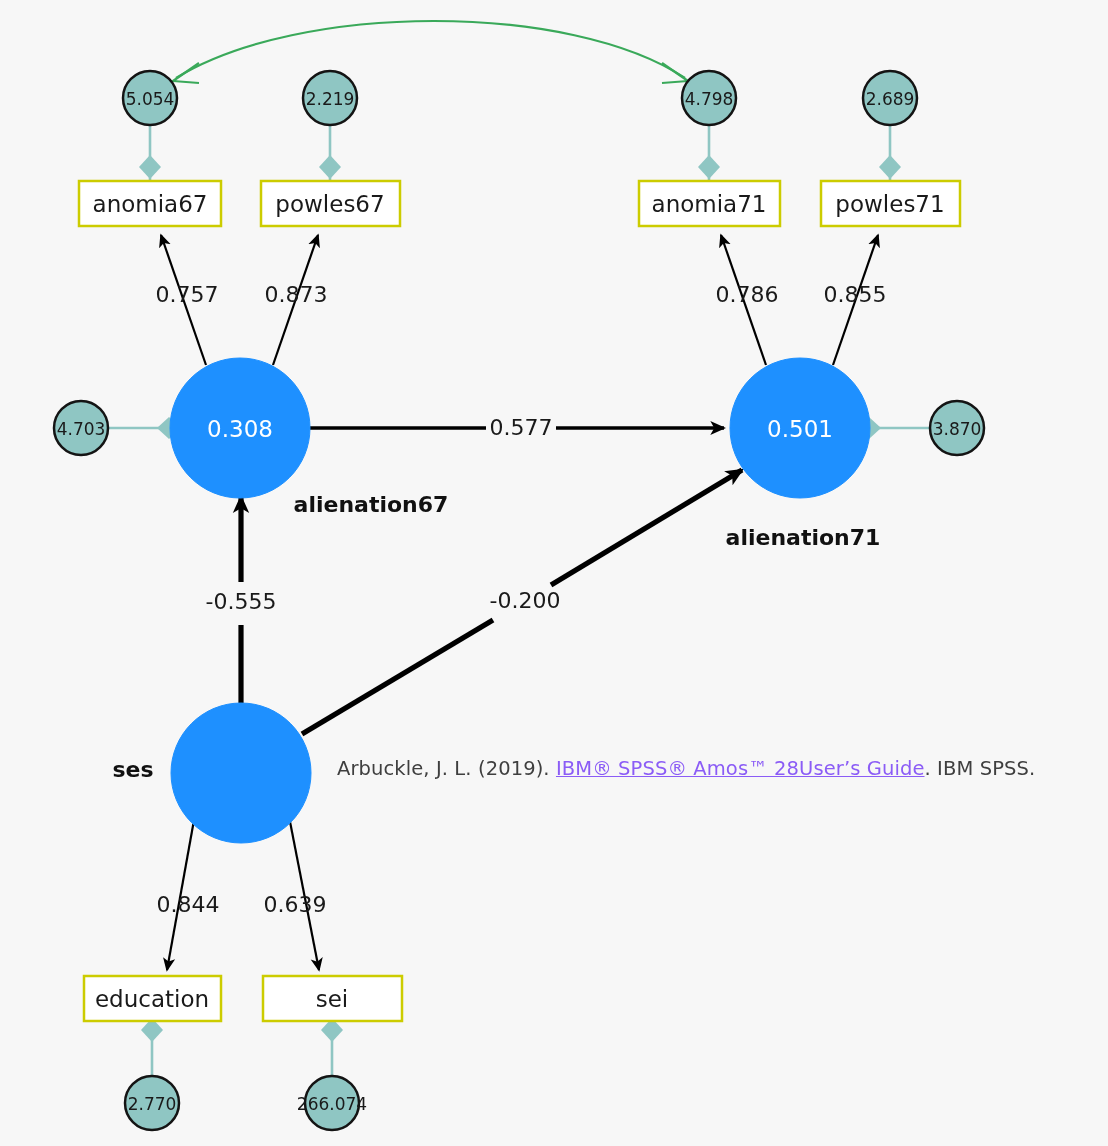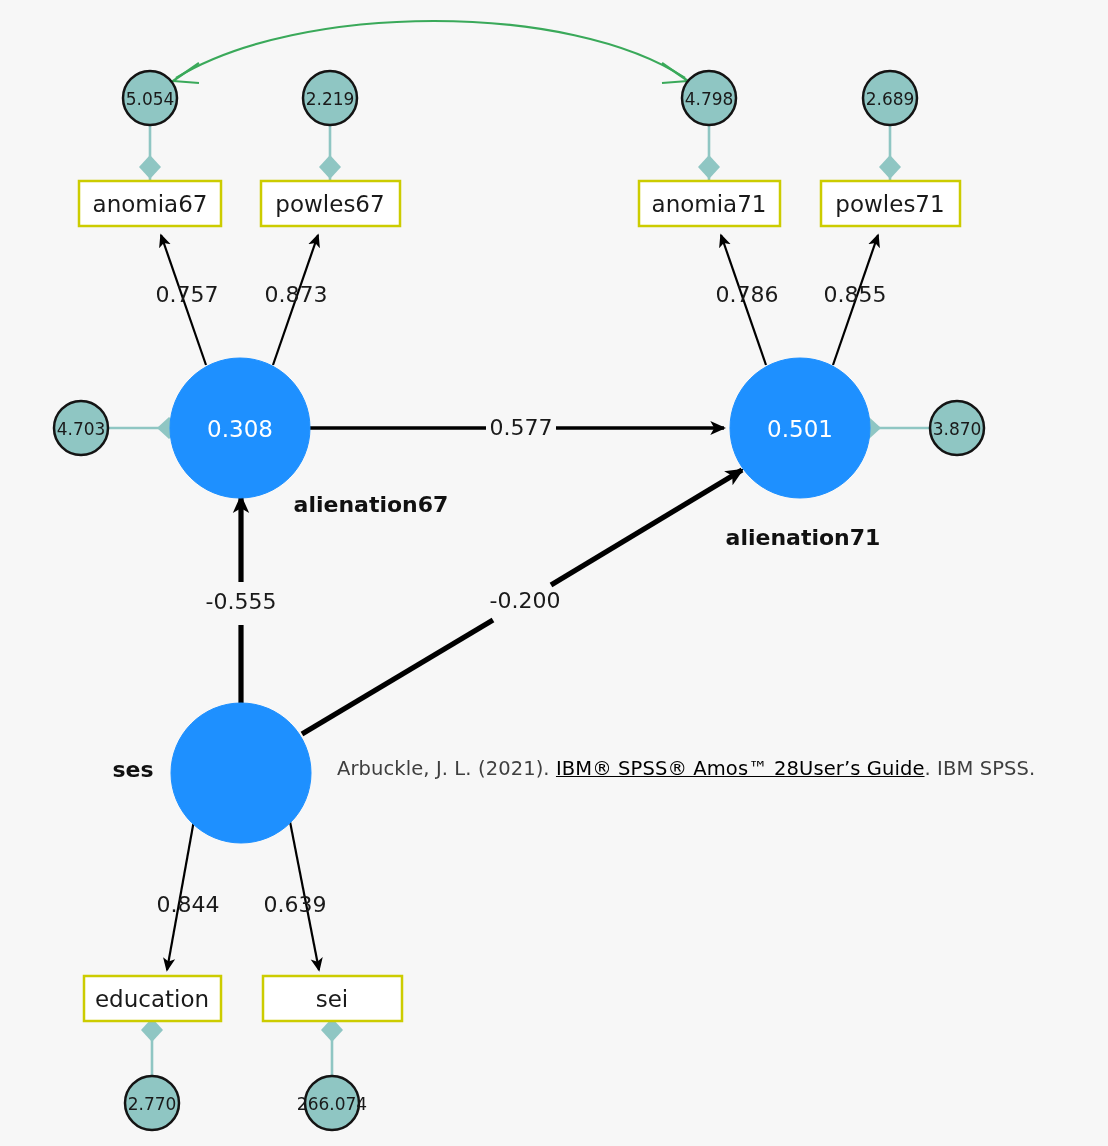--- a/index.html
+++ b/index.html
@@ -105,21 +105,21 @@
   .cite {
     position: absolute;
     left: 337px;
     top: 757px;
     font-size: 19.5px;
     color: #3f3f3f;
     white-space: nowrap;
     letter-spacing: 0.1px;
   }
   .cite a, .cite .linkish {
-    color: #000000;
+    color: #8b5cf6;
     text-decoration: underline;
   }
 </style>
 </head>
 <body>
 
 <div id="diagram-root">
 
   <svg id="sem-canvas" viewBox="0 0 1108 1146">
     <defs>
@@ -278,15 +278,15 @@
     <text class="coef-label" x="296" y="296">0.873</text>
     <text class="coef-label" x="747" y="296">0.786</text>
     <text class="coef-label" x="855" y="296">0.855</text>
     <text class="coef-label" x="521" y="429">0.577</text>
     <text class="coef-label" x="241" y="603">-0.555</text>
     <text class="coef-label" x="525" y="602">-0.200</text>
     <text class="coef-label" x="188" y="906">0.844</text>
     <text class="coef-label" x="295" y="906">0.639</text>
   </svg>
 
-  <div class="cite"><span>Arbuckle, J. L. (2021). </span><span class="linkish">IBM® SPSS® Amos™ 28User’s Guide</span><span>. IBM SPSS.</span></div>
+  <div class="cite"><span>Arbuckle, J. L. (2019). </span><span class="linkish">IBM® SPSS® Amos™ 28User’s Guide</span><span>. IBM SPSS.</span></div>
 
 </div>
 
 </body></html>

